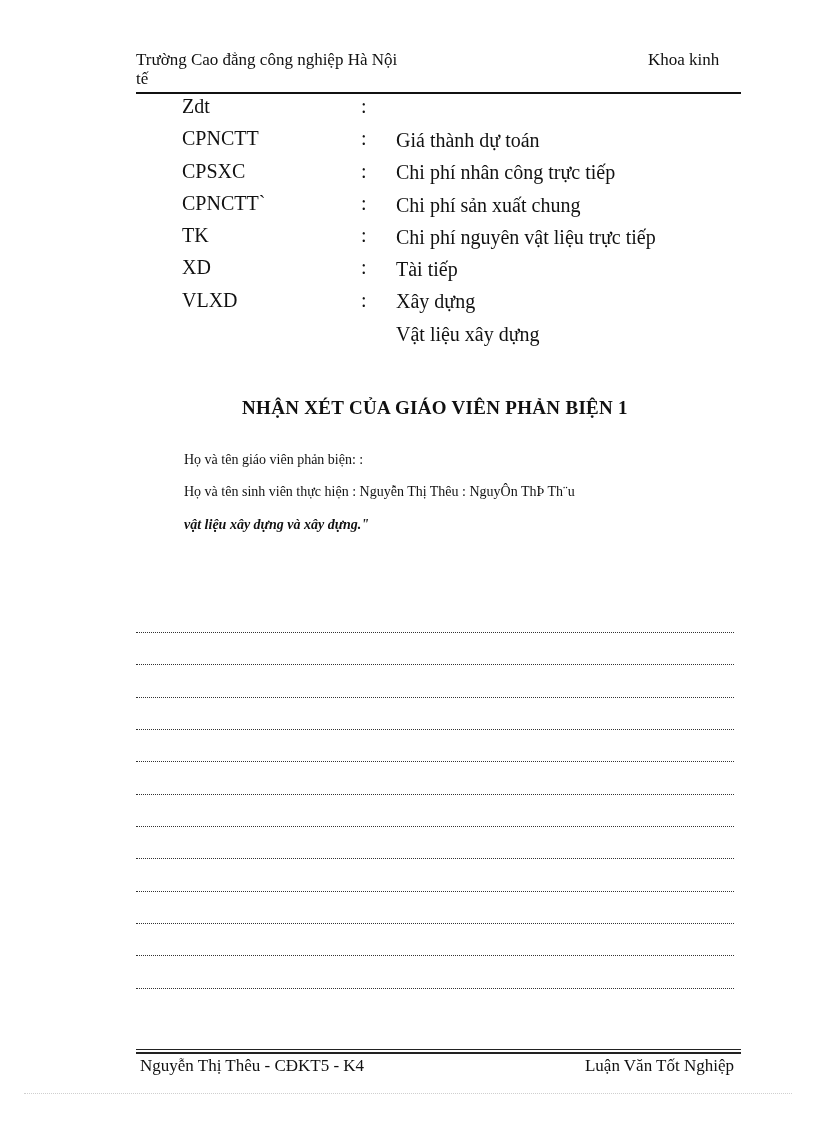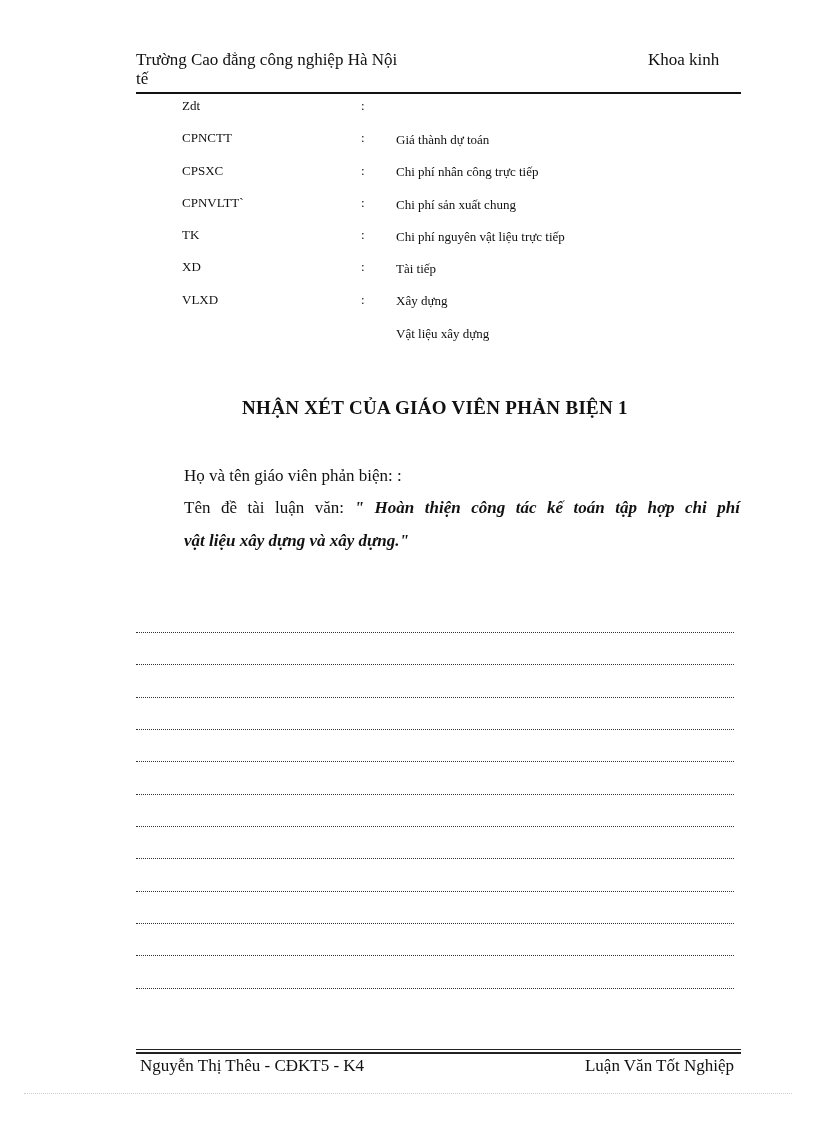--- a/index.html
+++ b/index.html
@@ -52,21 +52,21 @@
     
     .abbr-list {
       position: absolute;
       left: 182px;
       top: 96px;
       width: 520px;
     }
     .abbr-row {
       position: relative;
       height: 32.3px;
-      font-size: 13px;
+      font-size: 20px;
       line-height: 20px;
     }
     .abbr-term {
       position: absolute;
       left: 0;
       top: 0;
     }
     .abbr-sep {
       position: absolute;
       left: 179px;
@@ -87,23 +87,23 @@
       width: 870px;
       text-align: center;
       font-weight: bold;
       font-size: 19px;
       letter-spacing: 0.3px;
     }
     
     .info {
       position: absolute;
       left: 184px;
-      top: 460px;
+      top: 444px;
       width: 556px;
-      font-size: 17px;
+      font-size: 14px;
       line-height: 32.3px;
     }
     .info-line {
       white-space: nowrap;
     }
     .thesis-title {
       font-weight: bold;
       font-style: italic;
     }
     .justify {
@@ -199,21 +199,21 @@
       <span class="abbr-term">CPNCTT</span>
       <span class="abbr-sep">:</span>
       <span class="abbr-def">Chi phí nhân công trực tiếp</span>
     </div>
     <div class="abbr-row">
       <span class="abbr-term">CPSXC</span>
       <span class="abbr-sep">:</span>
       <span class="abbr-def">Chi phí sản xuất chung</span>
     </div>
     <div class="abbr-row">
-      <span class="abbr-term">CPNVLTT`</span>
+      <span class="abbr-term">CPNCTT`</span>
       <span class="abbr-sep">:</span>
       <span class="abbr-def">Chi phí nguyên vật liệu trực tiếp</span>
     </div>
     <div class="abbr-row">
       <span class="abbr-term">TK</span>
       <span class="abbr-sep">:</span>
       <span class="abbr-def">Tài tiếp</span>
     </div>
     <div class="abbr-row">
       <span class="abbr-term">XD</span>
@@ -224,21 +224,21 @@
       <span class="abbr-term">VLXD</span>
       <span class="abbr-sep">:</span>
       <span class="abbr-def">Vật liệu xây dựng</span>
     </div>
   </div>
 
   <div class="section-title">NHẬN XÉT CỦA GIÁO  VIÊN PHẢN BIỆN 1</div>
 
   <div class="info">
     <div class="info-line">Họ và tên giáo viên phản biện:  :</div>
-    <div class="info-line justify"><span>Tên đề tài luận văn: </span><span class="thesis-title">" Hoàn thiện công tác kế toán tập hợp chi phí</span></div>
+    <div class="info-line">Họ và tên sinh viên thực hiện : Nguyễn  Thị  Thêu    : NguyÔn ThÞ Th¨u</div>
     <div class="info-line thesis-title">vật liệu xây dựng và xây dựng."</div>
   </div>
 
   <div class="comment-lines">
     <div class="comment-line"></div>
     <div class="comment-line"></div>
     <div class="comment-line"></div>
     <div class="comment-line"></div>
     <div class="comment-line"></div>
     <div class="comment-line"></div>

